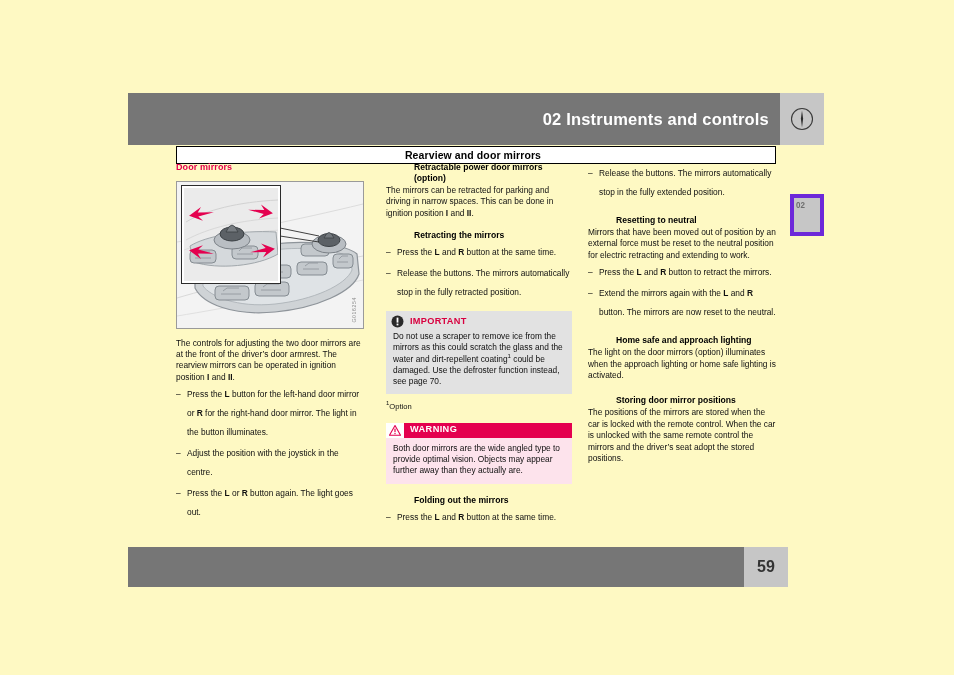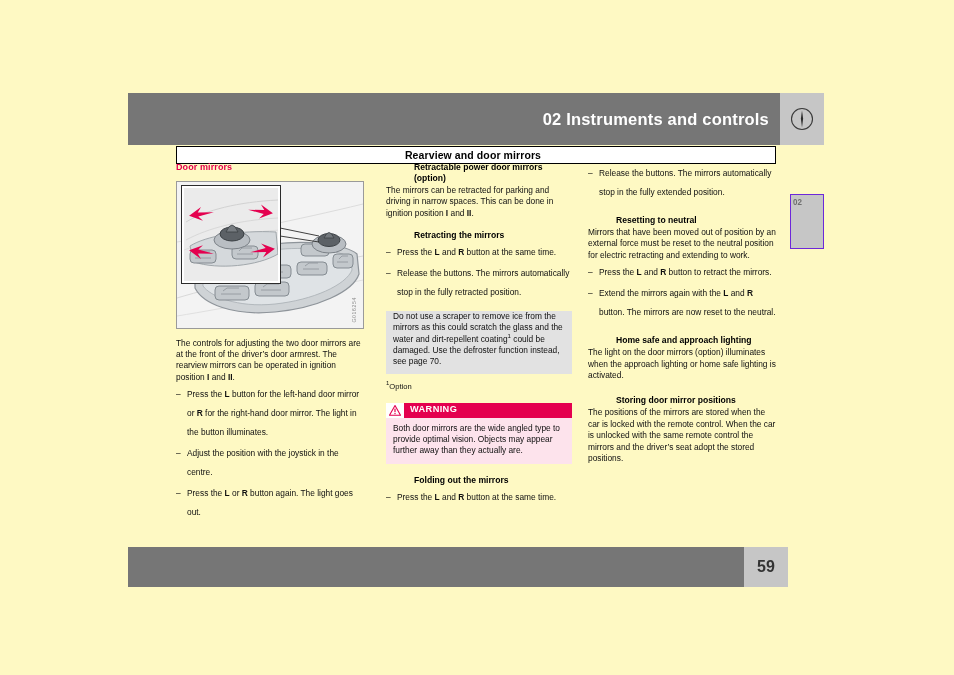--- a/index.html
+++ b/index.html
@@ -61,23 +61,23 @@
     font-weight: bold;
     color: #000000;
     padding-right: 6px;
     letter-spacing: 0.1px;
   }
 
   
   .chapter-tab {
     position: absolute;
     left: 790px; top: 194px;
-    width: 34px; height: 55px;
+    width: 34px; height: 42px;
     background: #c6c6c6;
-    border: 1px solid #6d28d9;
+    border: 4px solid #6d28d9;
   }
   .chapter-tab-num {
     position: absolute;
     left: 2px; top: 2px;
     font-size: 8px;
     color: #6e6e6e;
     font-weight: bold;
     transform: scale(1, 1.15);
     transform-origin: left top;
   }
@@ -372,20 +372,28 @@
     <div class="para">The mirrors can be retracted for parking and driving in narrow spaces. This can be done in ignition position <b>I</b> and <b>II</b>.</div>
 
     <div class="gap-m"></div>
     <div class="sub-head">Retracting the mirrors</div>
     <ul class="dash">
       <li>Press the <b>L</b> and <b>R</b> button at the same time.</li>
       <li>Release the buttons. The mirrors automatically stop in the fully retracted position.</li>
     </ul>
 
     <div class="box-important">
+      <div class="bhead">
+        <svg width="13" height="13" viewBox="0 0 13 13">
+          <circle cx="6.5" cy="6.5" r="6" fill="#2a2a2a"></circle>
+          <rect x="5.6" y="2.6" width="1.8" height="5" fill="#ffffff"></rect>
+          <rect x="5.6" y="8.6" width="1.8" height="1.8" fill="#ffffff"></rect>
+        </svg>
+        <span class="btitle">IMPORTANT</span>
+      </div>
       <div class="bbody">Do not use a scraper to remove ice from the mirrors as this could scratch the glass and the water and dirt-repellent coating<sup class="sup">1</sup> could be damaged. Use the defroster function instead, see page 70.</div>
     </div>
 
     <div class="footnote"><sup class="sup">1</sup><span>Option</span></div>
 
     <div class="box-warning">
       <div class="whead">
         <div class="wicon">
           <svg width="12" height="11" viewBox="0 0 12 11">
             <path d="M6 0.6 L11.5 10.3 L0.5 10.3 Z" fill="none" stroke="#e4004f" stroke-width="1.1"></path>

